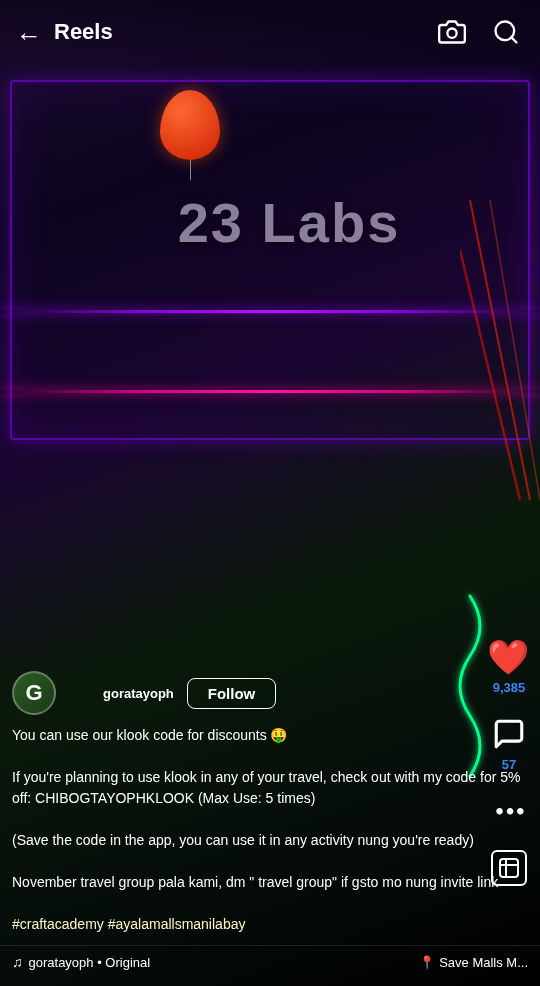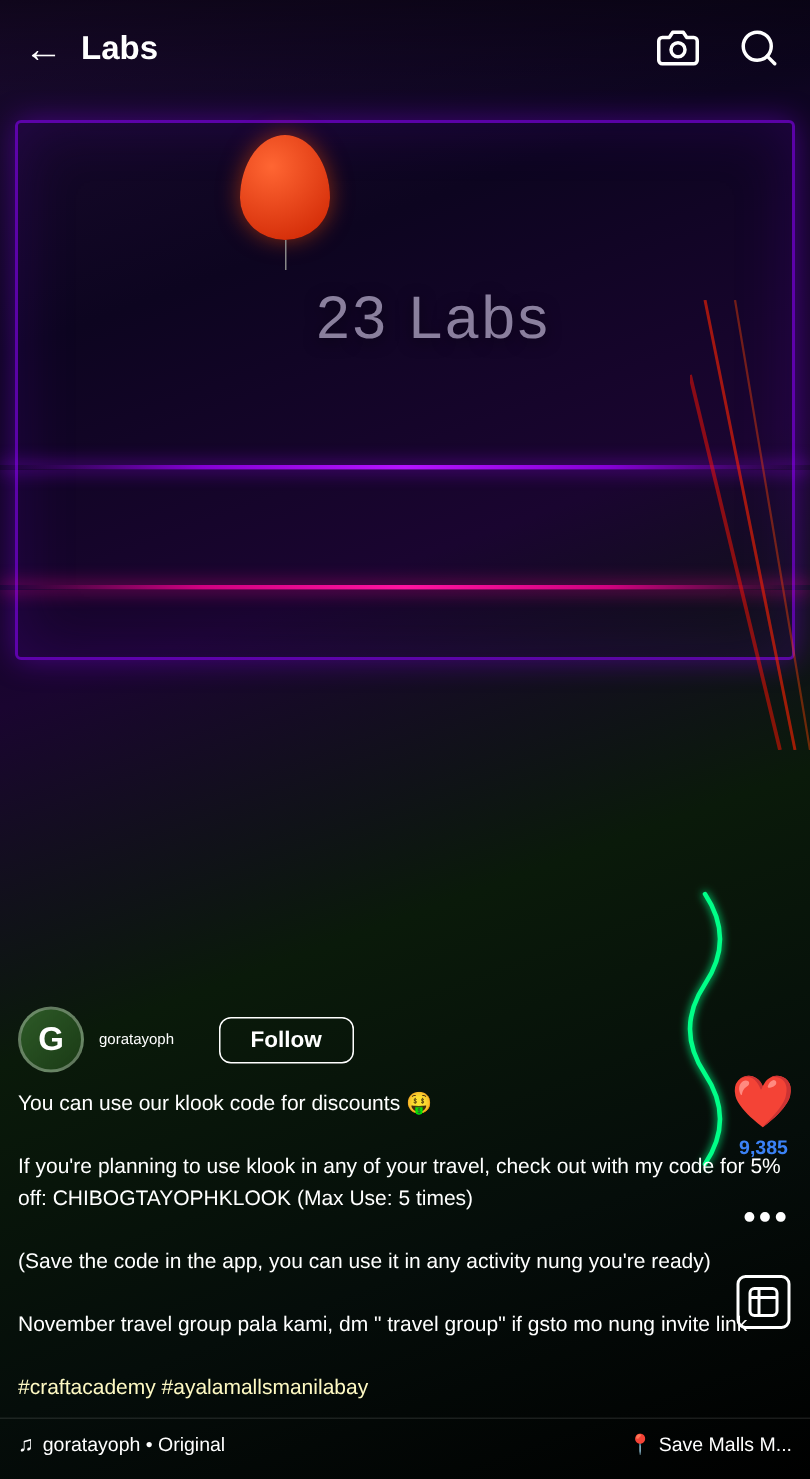--- a/index.html
+++ b/index.html
@@ -83,22 +83,22 @@
     
     .title-overlay {
       position: absolute;
       top: 190px;
       left: 0; right: 0;
       text-align: center;
       z-index: 3;
     }
 
     .title-text {
-      font-size: 40px;
-      font-weight: 400;
+      font-size: 56px;
+      font-weight: 700;
       color: rgba(180, 170, 200, 0.75);
       text-shadow: 0 2px 10px rgba(0,0,0,0.5);
       letter-spacing: 2px;
       padding-left: 38px;
     }
 
     
     .top-bar {
       position: absolute;
       top: 0; left: 0; right: 0;
@@ -258,27 +258,28 @@
       align-items: center;
       justify-content: center;
       font-size: 22px;
       font-weight: 700;
       color: #fff;
       border: 2px solid rgba(255,255,255,0.3);
       flex-shrink: 0;
     }
 
     .username {
-      font-size: 10px;
-      font-weight: 400;
-      color: #fff;
+      font-size: 13px;
+      font-weight: 700;
+      color: #fff;
+      margin-left: 37px;
     }
 
     .follow-btn {
-      margin-left: 20px;
+      margin-left: 3px;
       padding: 6px 20px;
       border: 1.5px solid #fff;
       border-radius: 8px;
       background: transparent;
       color: #fff;
       font-size: 15px;
       font-weight: 600;
       cursor: pointer;
     }
 
@@ -409,21 +410,21 @@
 
 <div class="title-overlay">
   <div class="title-text">23 Labs</div>
 </div>
 
 <div class="top-bar">
   <div class="top-bar-left">
     <div class="back-btn">
       <span class="back-arrow">←</span>
     </div>
-    <span class="top-title">Labs</span>
+    <span class="top-title">Reels</span>
   </div>
   <div class="top-bar-right">
     <div class="icon-btn">
       <svg class="camera-icon-svg" viewBox="0 0 24 24">
         <path d="M23 19a2 2 0 0 1-2 2H3a2 2 0 0 1-2-2V8a2 2 0 0 1 2-2h4l2-3h6l2 3h4a2 2 0 0 1 2 2z"></path>
         <circle cx="12" cy="13" r="4"></circle>
       </svg>
     </div>
     <div class="icon-btn">
       <svg class="search-icon-svg" viewBox="0 0 24 24">
@@ -435,20 +436,28 @@
 </div>
 
 <div class="right-actions">
   <div class="action-item">
     <div class="action-icon">
       <span class="heart-icon">❤️</span>
     </div>
     <span class="action-count">9,385</span>
   </div>
 
+  <div class="action-item">
+    <div class="action-icon">
+      <svg class="comment-icon-svg" viewBox="0 0 24 24">
+        <path d="M21 15a2 2 0 0 1-2 2H7l-4 4V5a2 2 0 0 1 2-2h14a2 2 0 0 1 2 2z"></path>
+      </svg>
+    </div>
+    <span class="action-count">57</span>
+  </div>
 
 
   <div class="action-item">
     <div class="action-icon">
       <span class="more-dots">•••</span>
     </div>
   </div>
 
   <div class="action-item">
     <div class="reels-icon-box">

